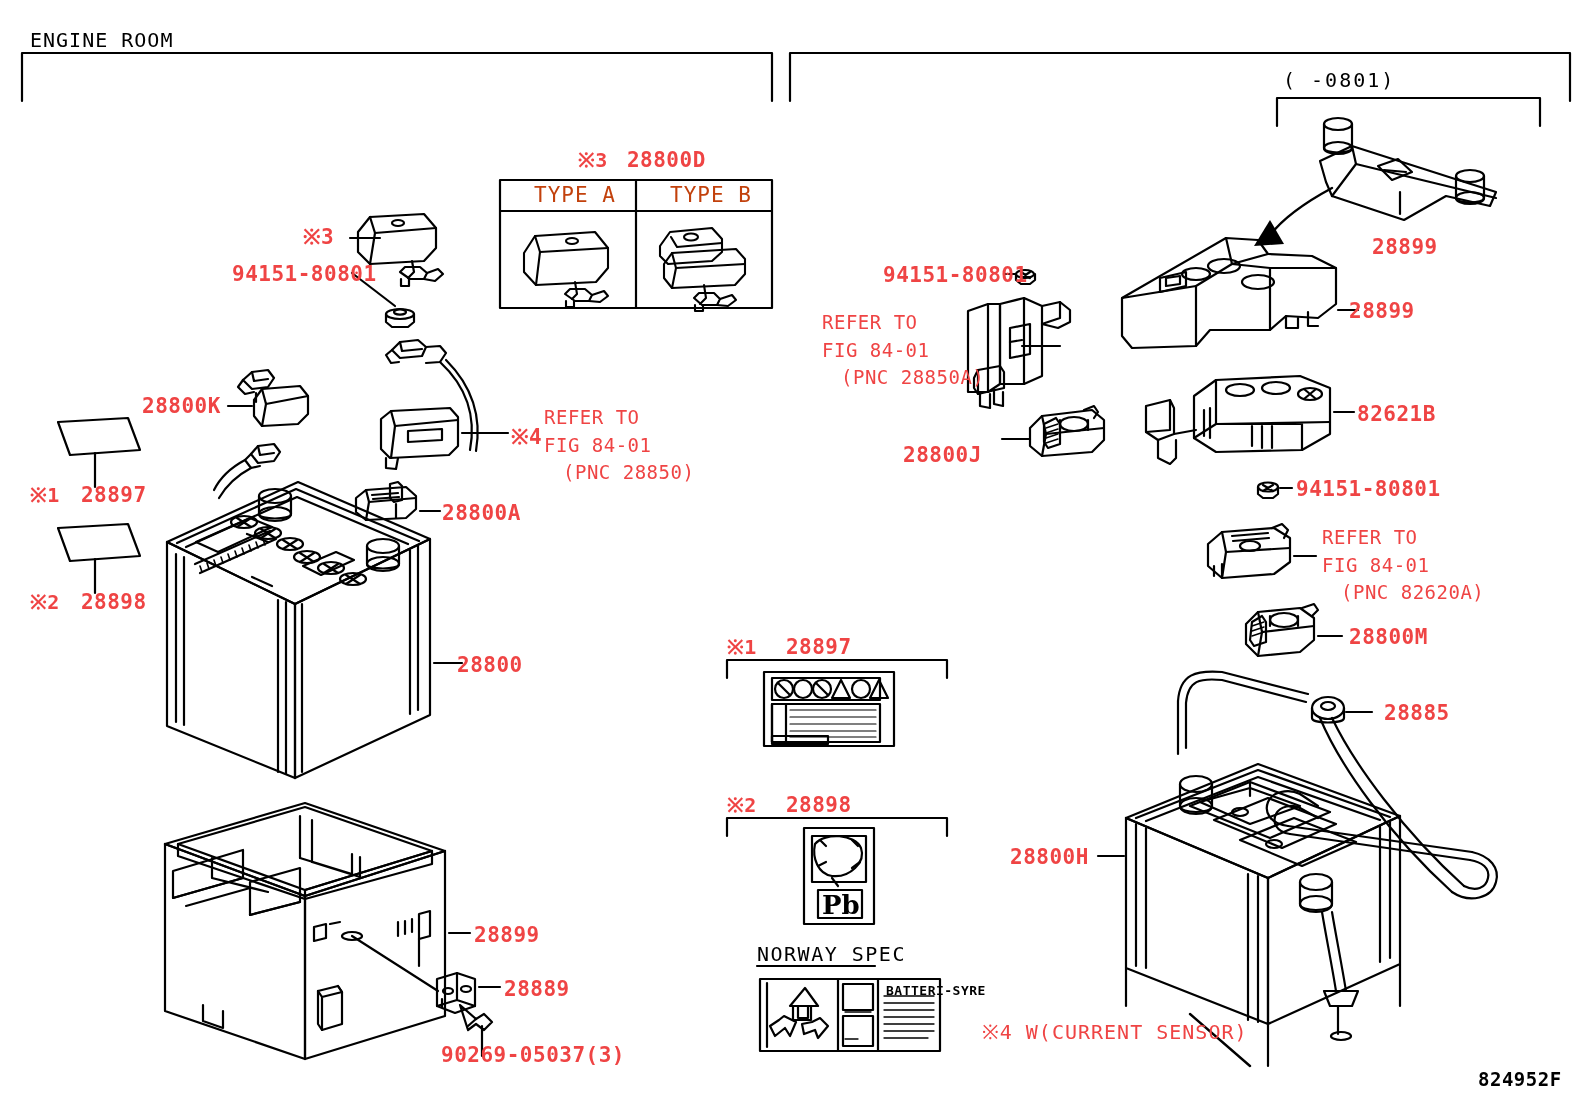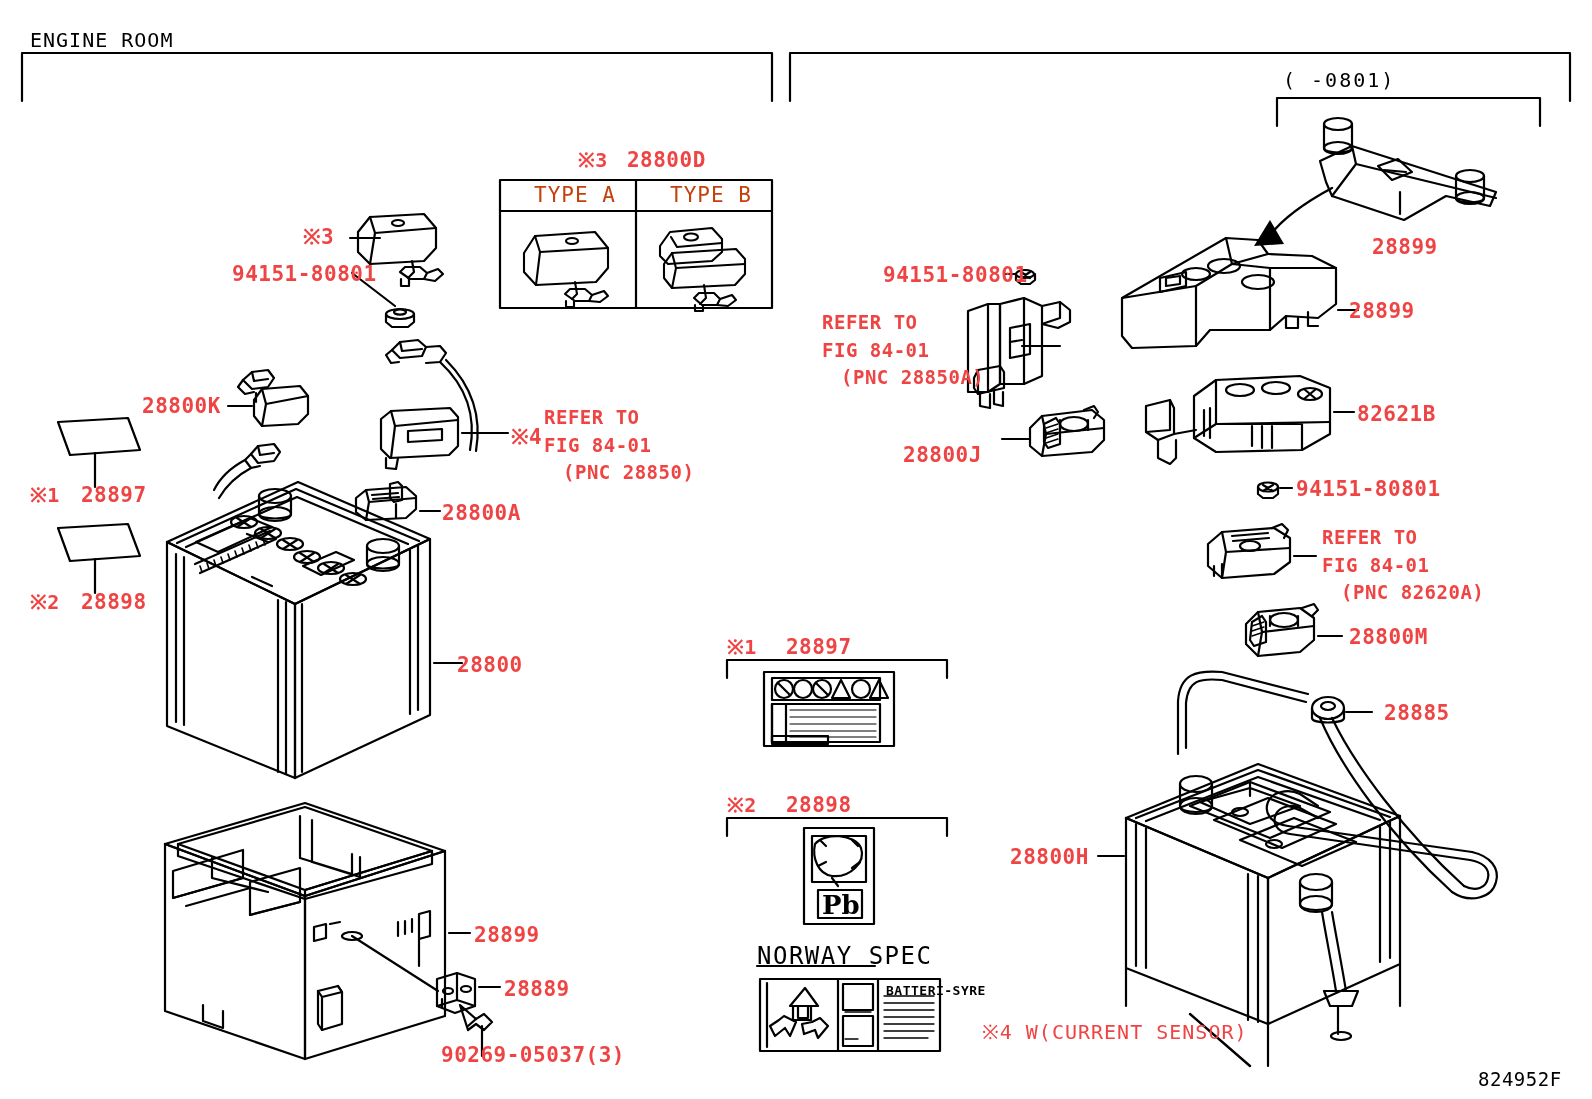--- a/index.html
+++ b/index.html
@@ -21,28 +21,28 @@
   .hdr{
     position:absolute;white-space:nowrap;
     font-family:"DejaVu Sans Mono","Liberation Mono",monospace;
     font-weight:normal;font-size:20px;letter-spacing:1px;color:#000;
   }
   .tbl-hdr{
     position:absolute;white-space:nowrap;
     font-family:"DejaVu Sans Mono","Liberation Mono",monospace;
     font-weight:normal;font-size:21px;letter-spacing:1px;color:#c2410c;
   }
-  .refer{font-size:19px;font-weight:bold;line-height:1.45;}
+  .refer{font-size:19px;font-weight:normal;line-height:1.45;}
   .note{font-size:20px;font-weight:normal;letter-spacing:1px;}
   .code{
-    position:absolute;white-space:nowrap;font-weight:normal;font-size:19px;
+    position:absolute;white-space:nowrap;font-weight:bold;font-size:19px;
     font-family:"DejaVu Sans Mono","Liberation Mono",monospace;letter-spacing:0.5px;
   }
   .norway{
-    position:absolute;white-space:nowrap;font-size:24px;letter-spacing:1.5px;
+    position:absolute;white-space:nowrap;font-size:20px;letter-spacing:1.5px;
     font-family:"DejaVu Sans Mono","Liberation Mono",monospace;
   }
   .ref-line{display:block;}
   .ref-ind{display:block;padding-left:1.0em;}
   .star{font-size:20px;}
 </style>
 </head>
 <body>
 
 <div class="stage">

